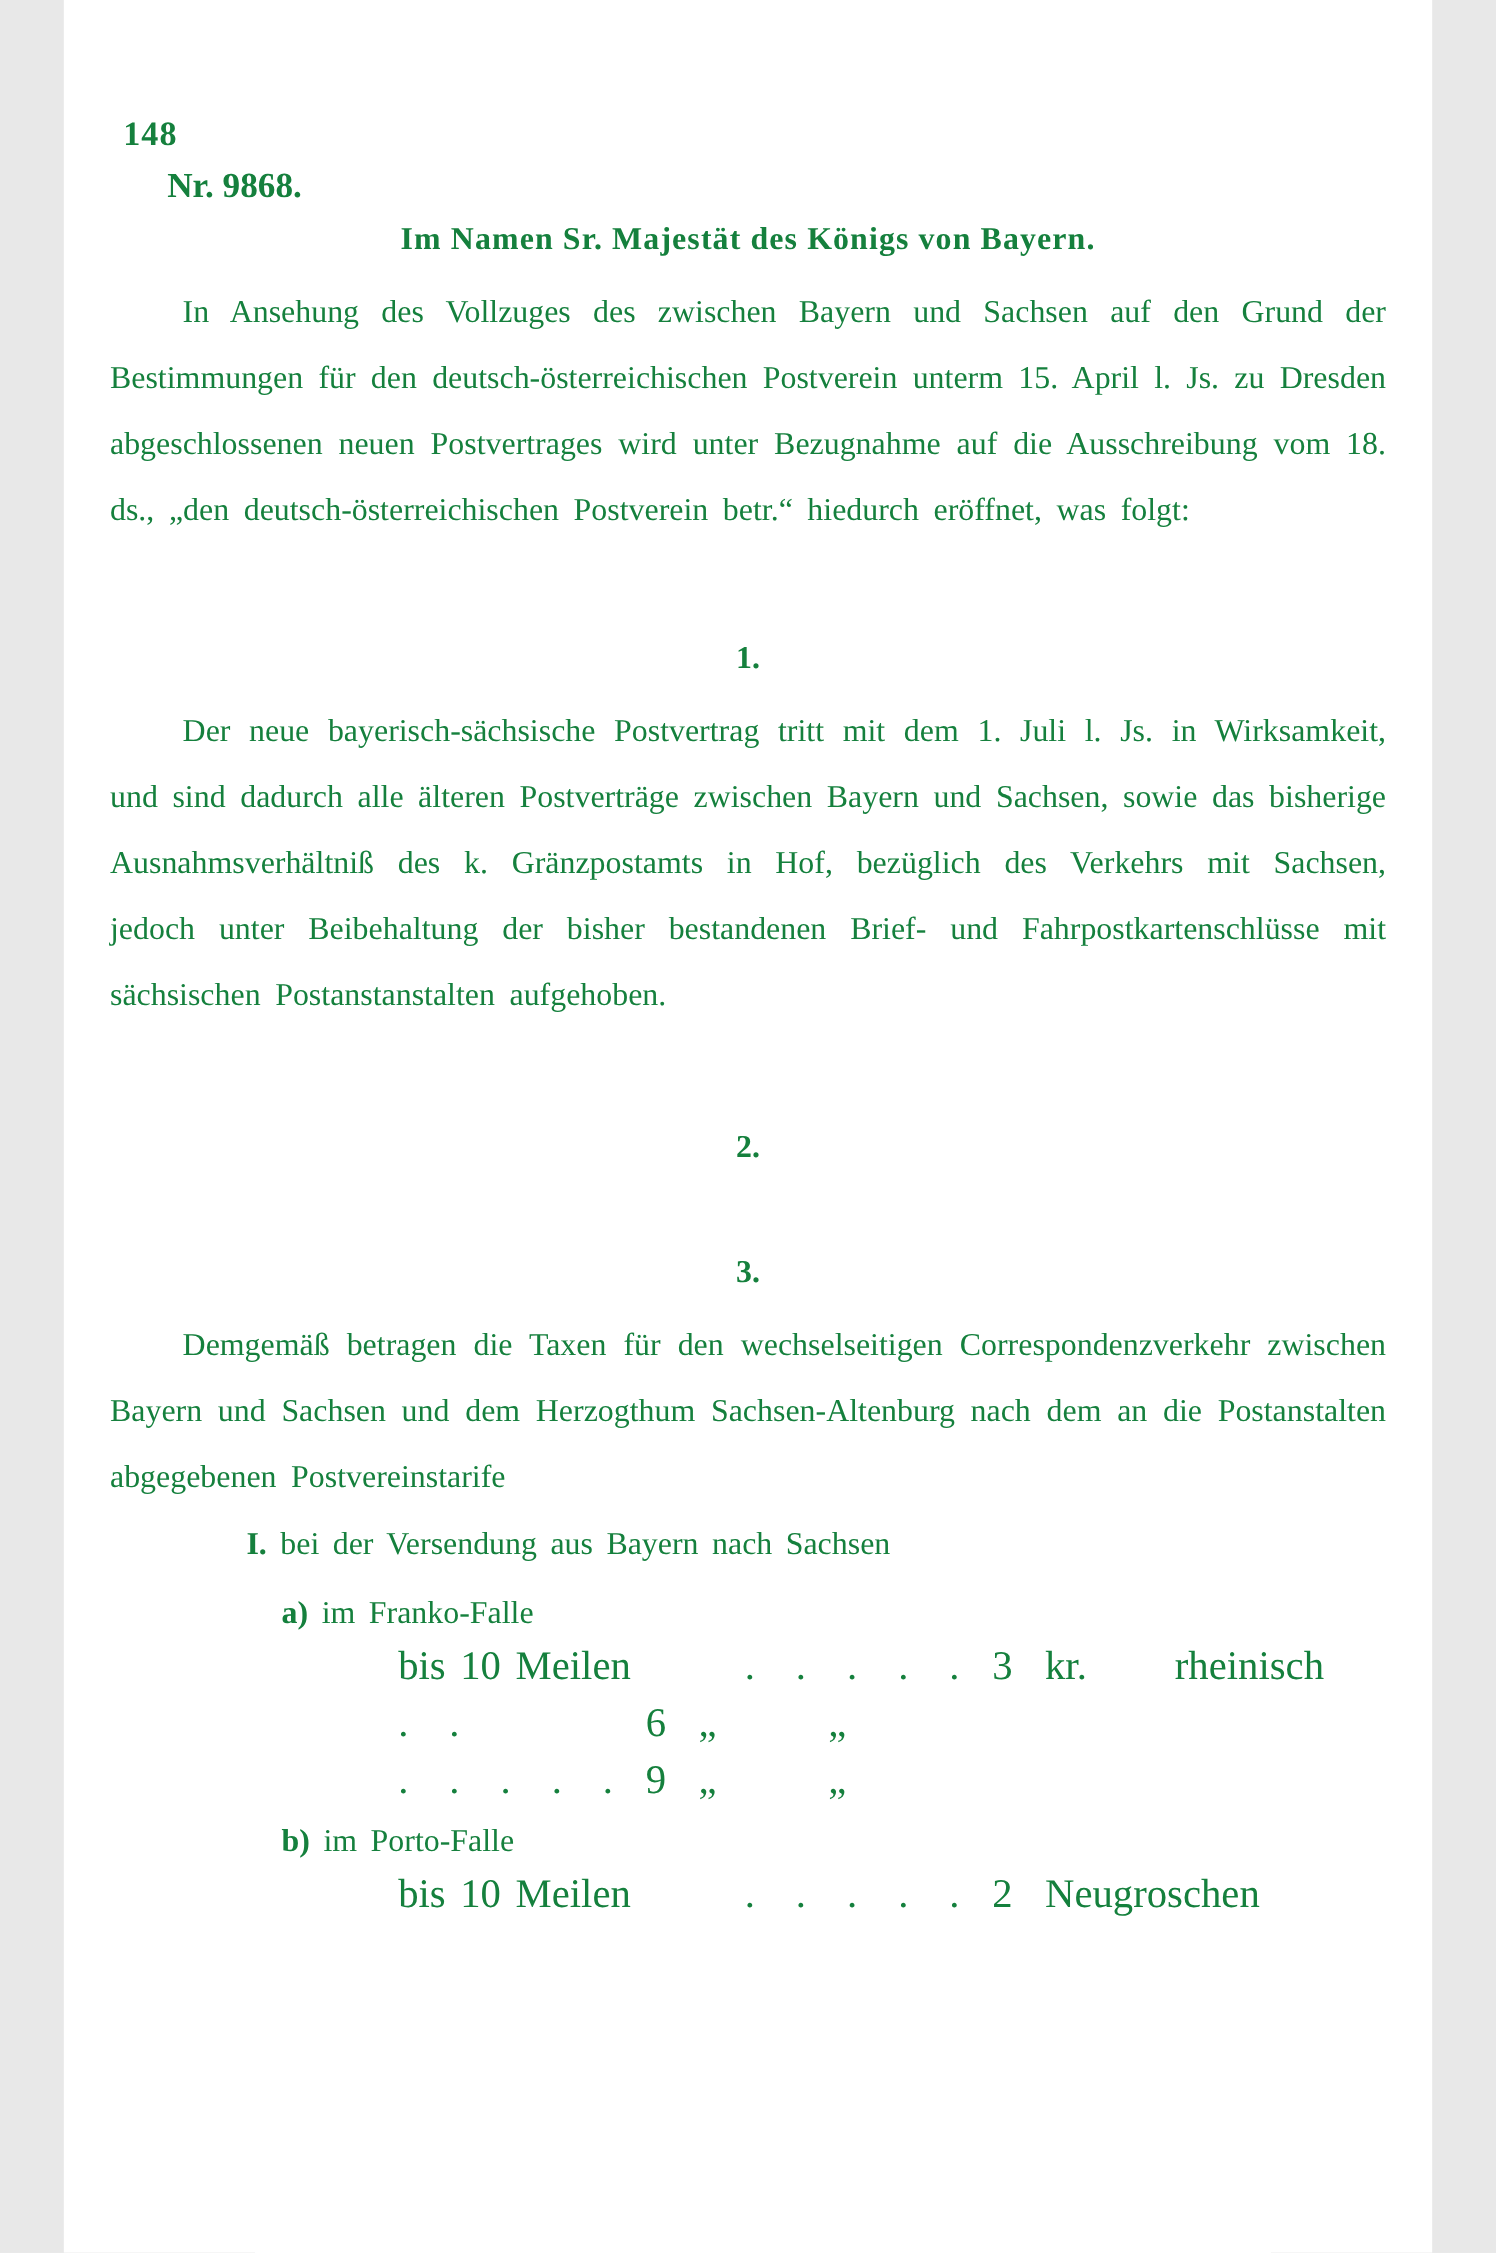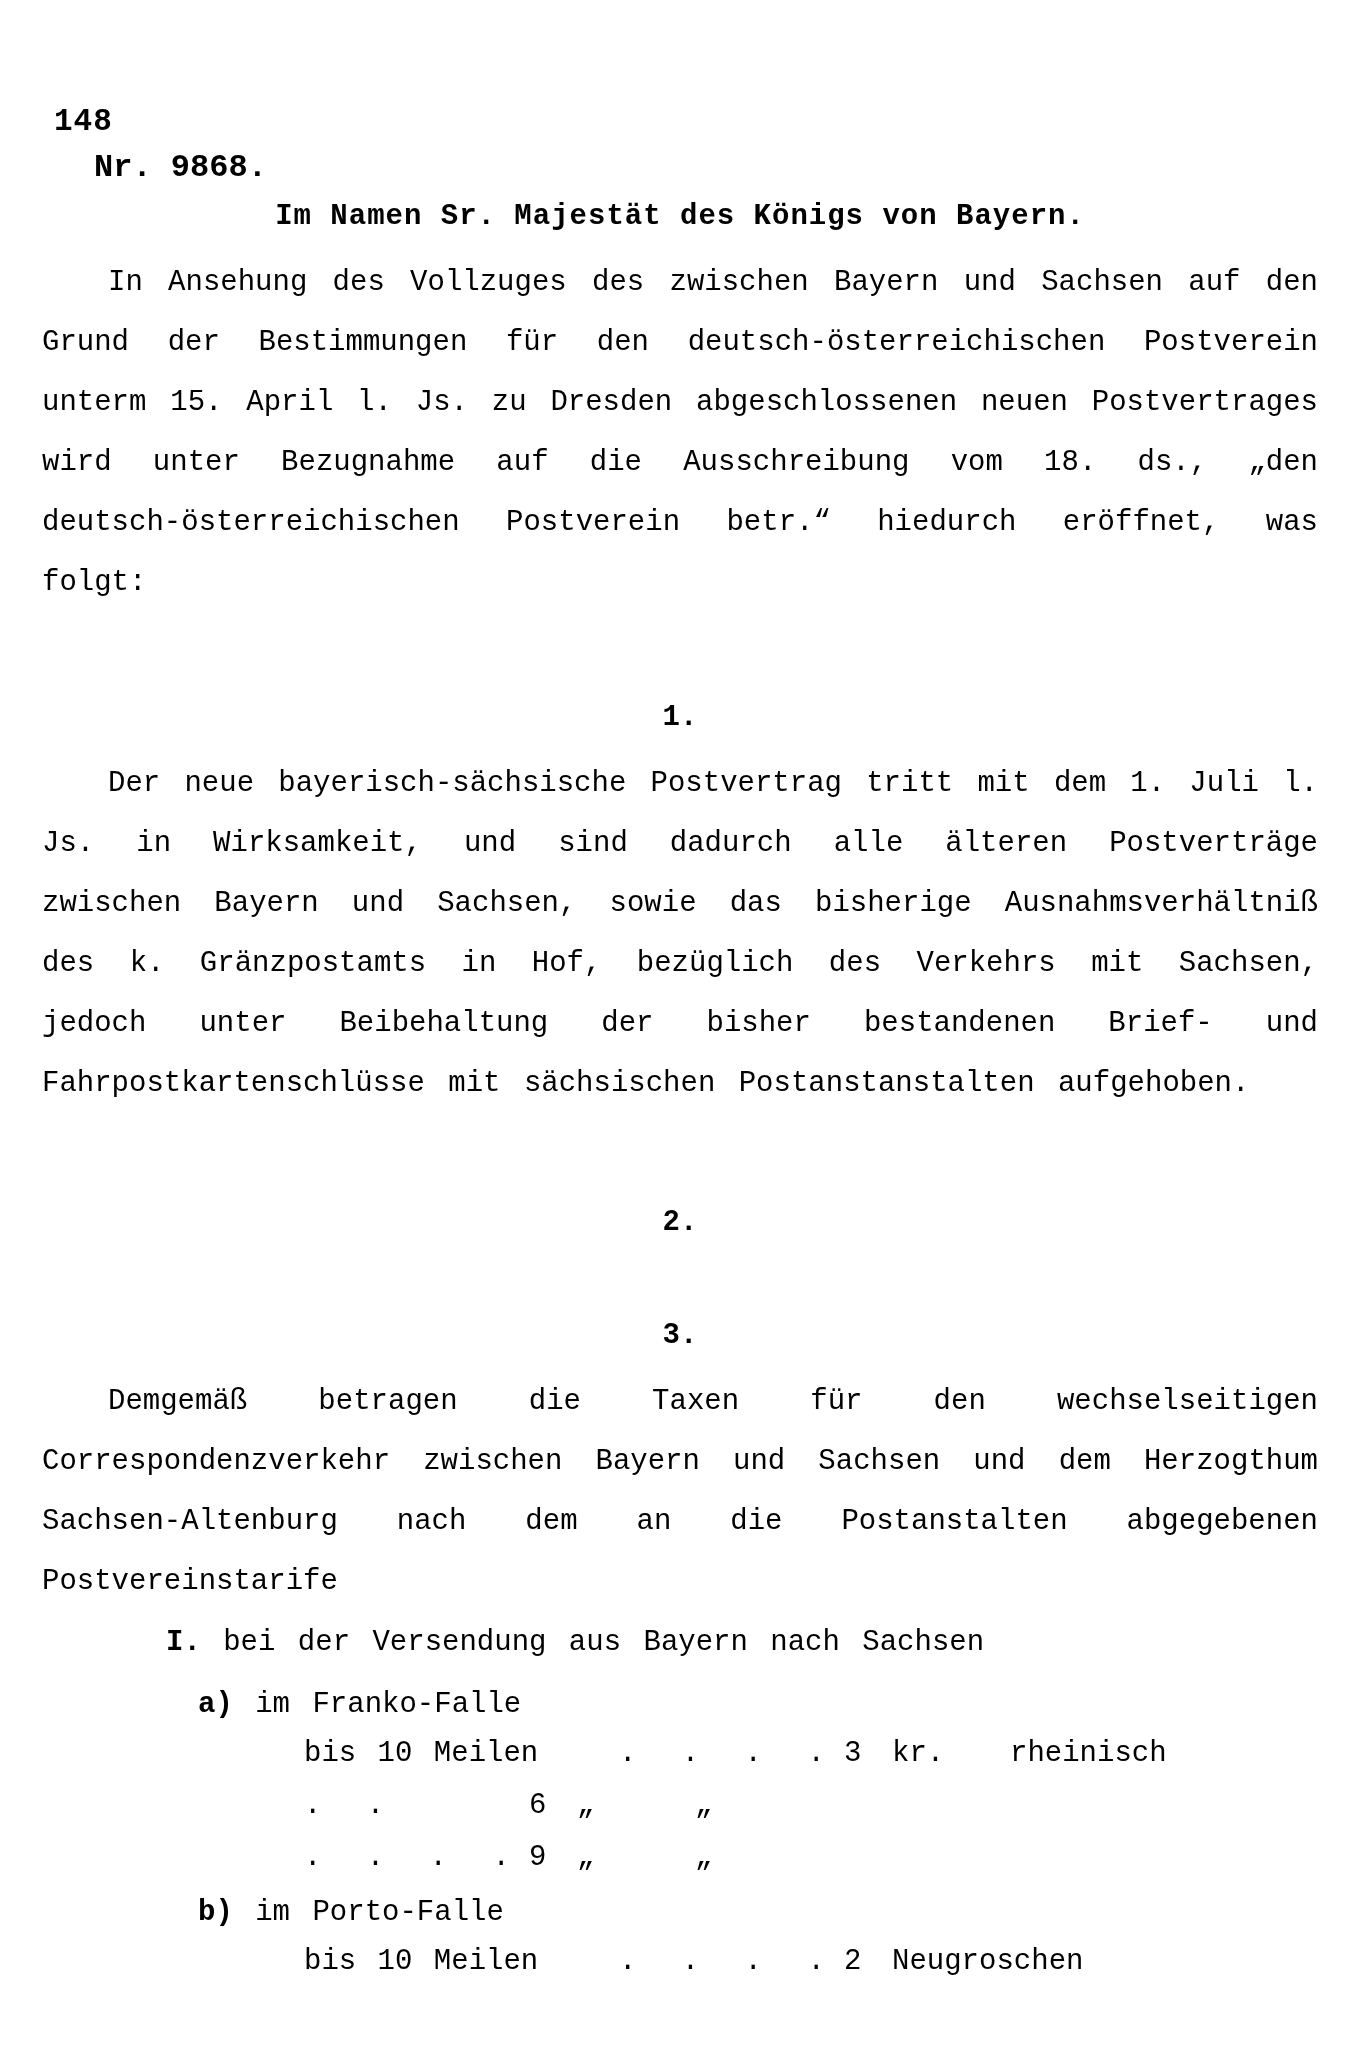--- a/index.html
+++ b/index.html
@@ -2,26 +2,26 @@
 <html><head>
 <meta charset="utf-8">
 <style>
   html, body {
     margin: 0;
     padding: 0;
     background: #e8e8e8;
   }
   .page {
     position: relative;
-    width: 1360px;
+    width: 1244px;
     height: 2048px;
     margin: 0 auto;
     background: #ffffff;
-    color: #000000;
-    font-family: Liberation Mono, monospace;
+    color: #15803d;
+    font-family: Liberation Serif, serif;
     box-sizing: border-box;
     padding: 104px 42px 0 42px;
     overflow: hidden;
   }
   .page-number {
     font-size: 31px;
     font-weight: bold;
     letter-spacing: 1px;
     margin-left: 12px;
   }
@@ -70,21 +70,21 @@
   .group-line {
     font-size: 29px;
     line-height: 46px;
     margin: 6px 0 0 156px;
     word-spacing: 5px;
   }
   .bold { font-weight: bold; }
   .tariff-row {
     display: flex;
     align-items: baseline;
-    font-size: 29px;
+    font-size: 37px;
     line-height: 52px;
     margin-left: 262px;
     word-spacing: 4px;
   }
   .t-dist  { width: 315px; flex: 0 0 auto; }
   .t-dots  {
     width: 225px;
     flex: 0 0 auto;
     word-spacing: 26px;
     letter-spacing: 1px;

